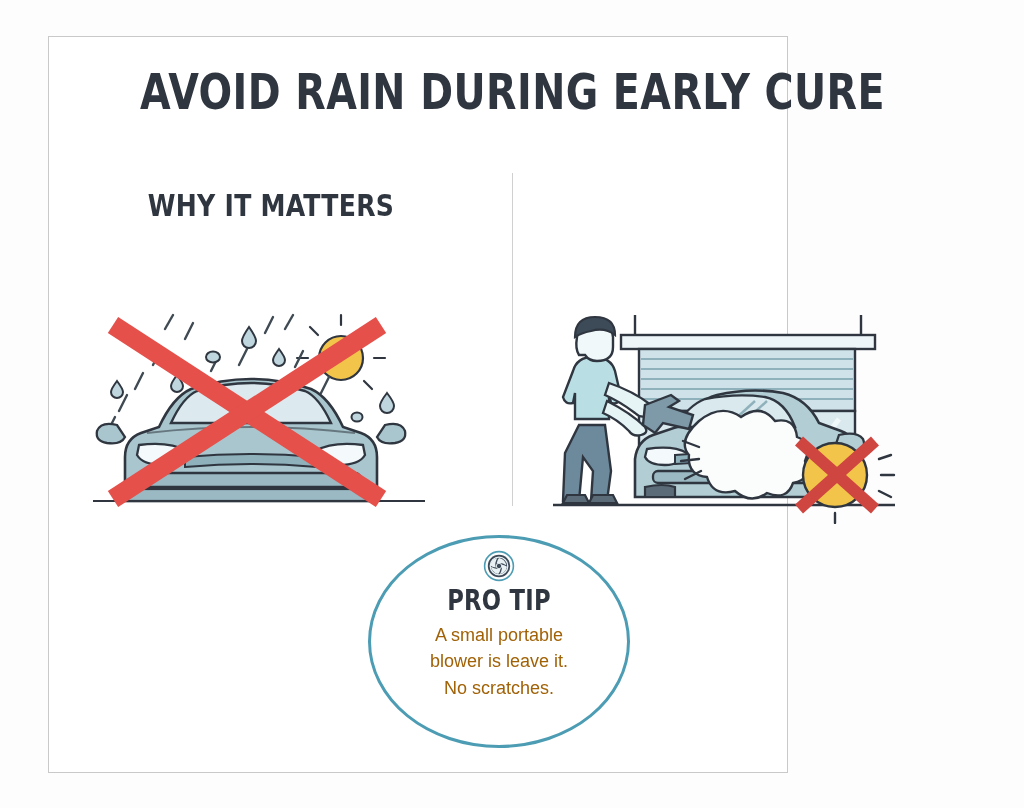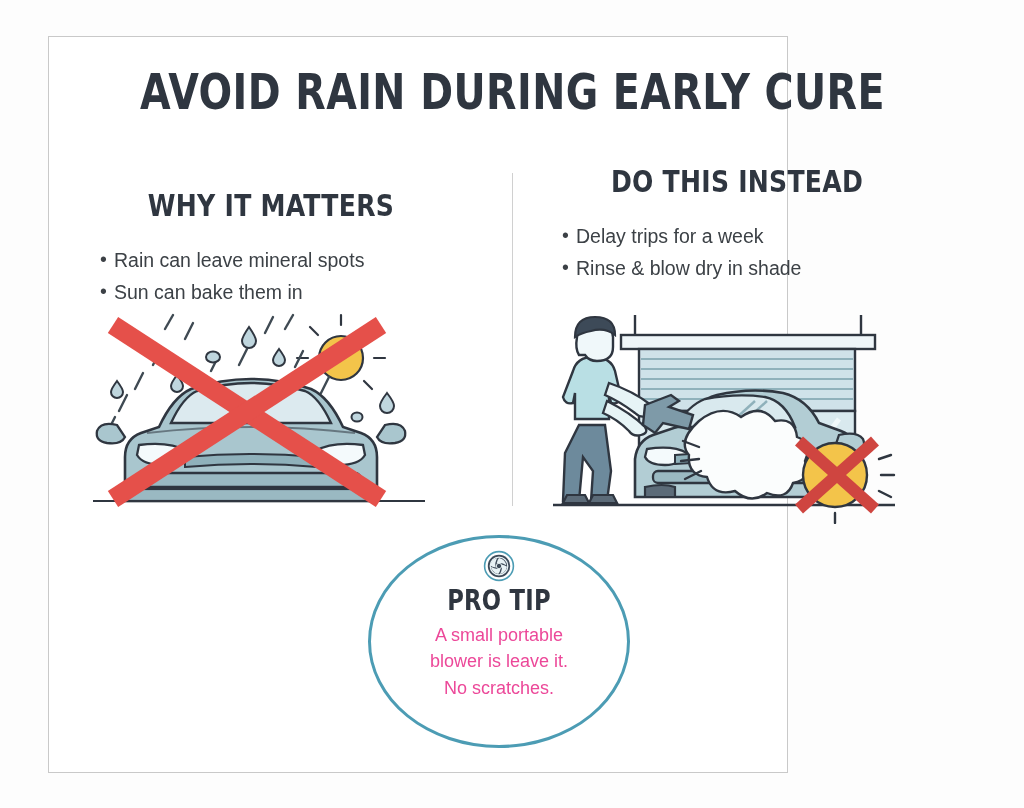--- a/index.html
+++ b/index.html
@@ -134,40 +134,36 @@
     letter-spacing: 0.3px;
   }
   .protip-body {
     position: absolute;
     left: 0;
     top: 84px;
     width: 100%;
     text-align: center;
     font-size: 18px;
     line-height: 1.46;
-    color: #ec4899;
+    color: #a16207;
   }
   .protip-body div { white-space: nowrap; }
 </style>
 </head>
 <body>
 
 <div id="poster">
   <div class="frame">
 
     <div class="title">AVOID RAIN DURING EARLY CURE</div>
 
     <div class="divider"></div>
 
     <div class="col col-left">
       <div class="col-head">WHY IT MATTERS</div>
-      <ul class="bullets">
-        <li>Rain can leave mineral spots</li>
-        <li>Sun can bake them in</li>
-      </ul>
     </div>
 
     <div class="art art-left">
       <svg width="340" height="215" viewBox="0 0 340 215">
 
         <g>
           <circle cx="252" cy="49" r="22" fill="#f3c44a" stroke="#2f3640" stroke-width="2.2"></circle>
           <g stroke="#2f3640" stroke-width="2.2" stroke-linecap="round">
             <line x1="252" y1="16" x2="252" y2="6"></line>
             <line x1="275" y1="26" x2="283" y2="18"></line>
@@ -230,27 +226,20 @@
           <rect x="36" y="180" width="252" height="12" fill="#9ab9c2" stroke="#2f3640" stroke-width="2.2"></rect>
         </g>
 
         <g stroke="#e5504a" stroke-width="19" stroke-linecap="butt">
           <line x1="24" y1="16" x2="292" y2="190"></line>
           <line x1="292" y1="16" x2="24" y2="190"></line>
         </g>
       </svg>
     </div>
 
-    <div class="col col-right">
-      <div class="col-head">DO THIS INSTEAD</div>
-      <ul class="bullets">
-        <li>Delay trips for a week</li>
-        <li>Rinse &amp; blow dry in shade</li>
-      </ul>
-    </div>
 
     <div class="art art-right">
       <svg width="350" height="215" viewBox="0 0 350 215">
 
         <g>
           <line x1="86" y1="6" x2="86" y2="26" stroke="#2f3640" stroke-width="2.4"></line>
           <line x1="312" y1="6" x2="312" y2="26" stroke="#2f3640" stroke-width="2.4"></line>
           <rect x="72" y="26" width="254" height="14" fill="#eef5f8" stroke="#2f3640" stroke-width="2.4"></rect>
 
           <rect x="90" y="40" width="216" height="62" fill="#cfe2e9" stroke="#2f3640" stroke-width="2.4"></rect>

